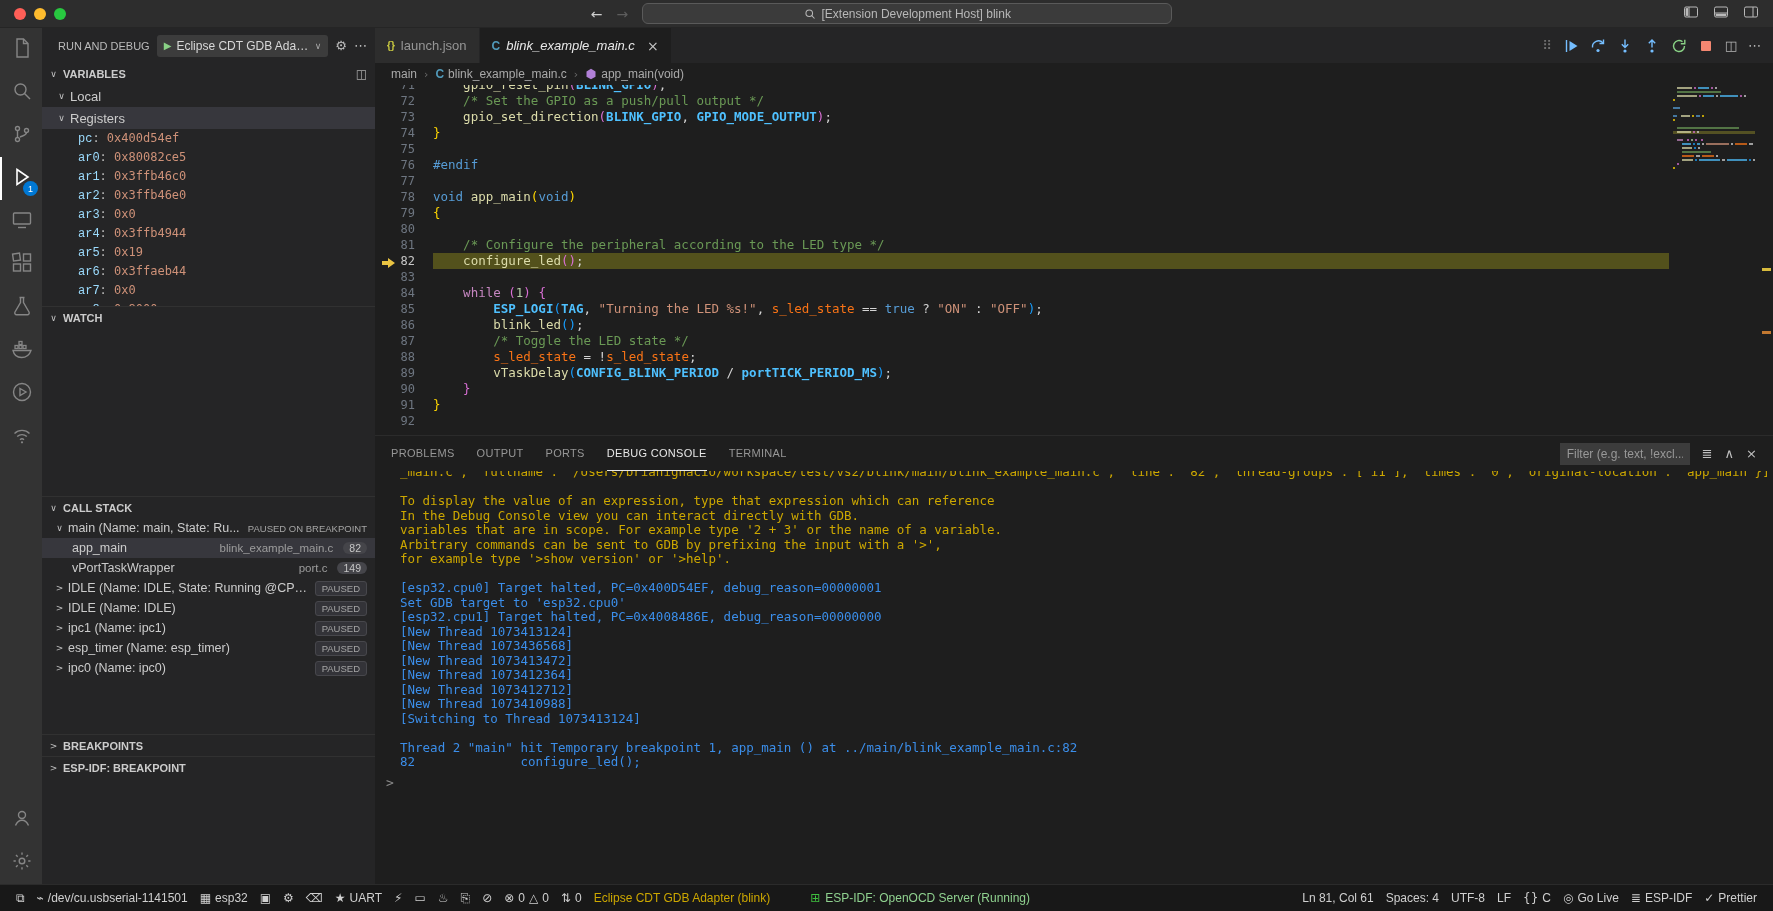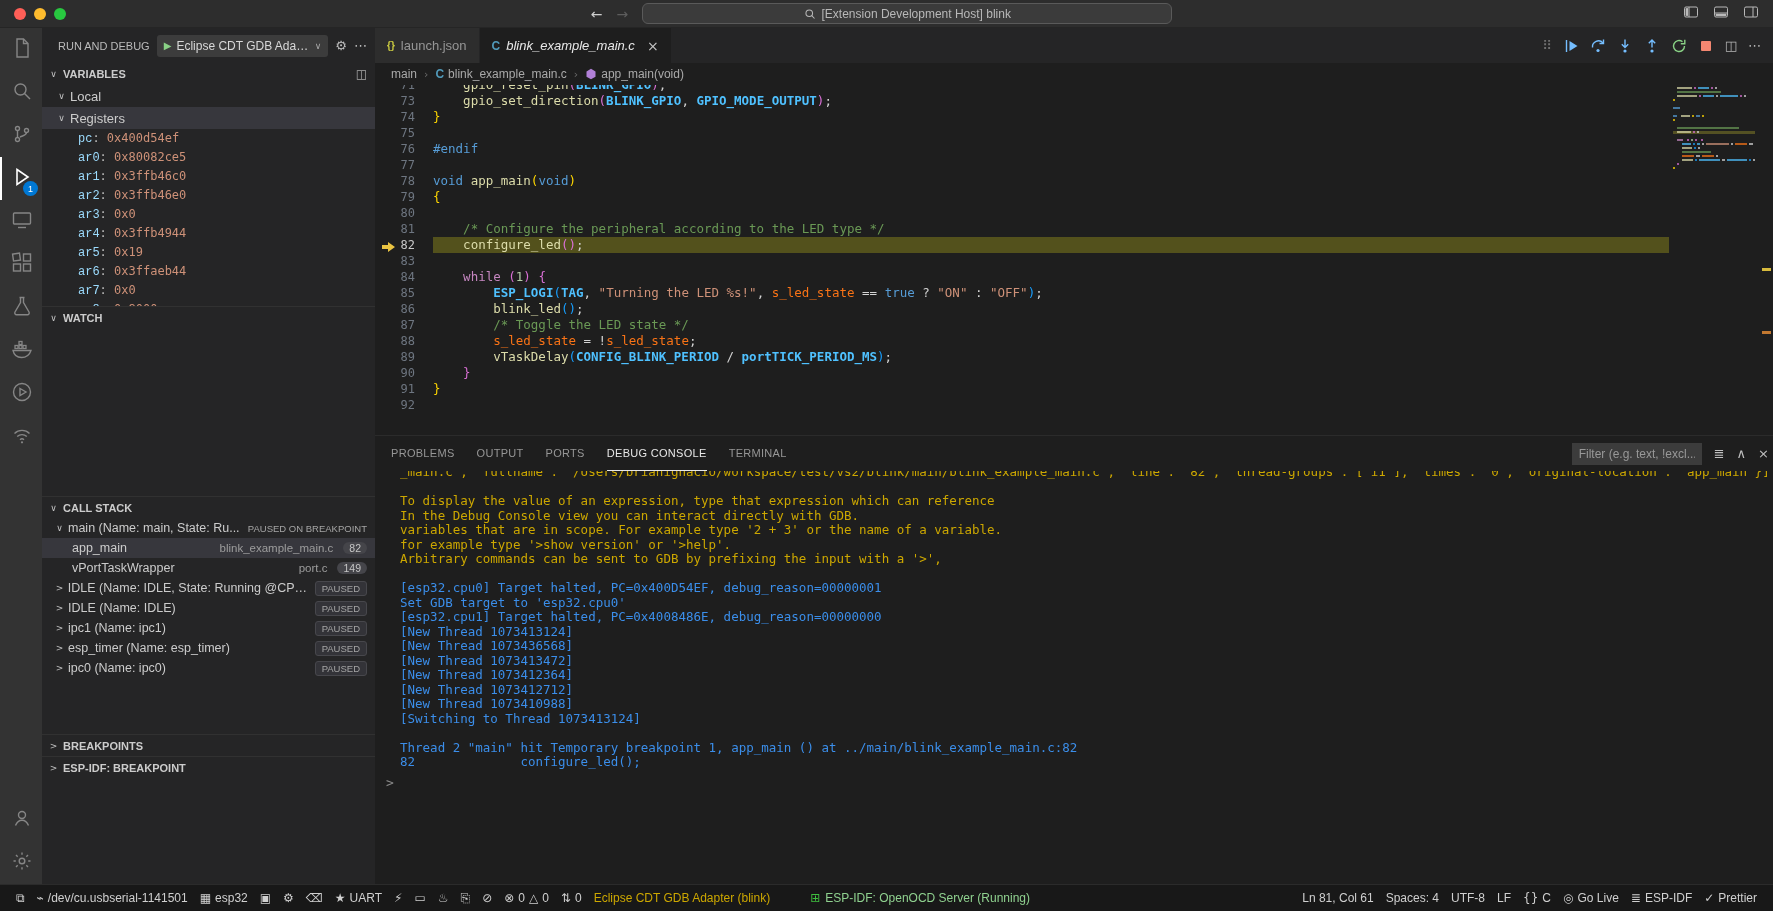--- a/index.html
+++ b/index.html
@@ -125,21 +125,21 @@
   .mm-line { height: 3px; margin-bottom: 1px; white-space: nowrap; overflow: hidden; }
   .mm-seg { display: inline-block; height: 2px; vertical-align: top; margin-right: 2px;
     background: currentColor; opacity: .7; }
   .mm-sp { display: inline-block; height: 2px; vertical-align: top; }
   .mm-line.current { background: rgba(130,124,40,.55); }
   .overview-ruler { position: absolute; top: 0; right: 0; bottom: 0; width: 14px; }
   .or-mark { position: absolute; right: 2px; width: 9px; height: 3px; }
 
   
   .panel { height: 449px; border-top: 1px solid #2b2b2b; display: flex; flex-direction: column; flex-shrink: 0; }
-  .panel-header { height: 35px; display: flex; align-items: center; padding: 0 4px 0 16px; flex-shrink: 0; }
+  .panel-header { height: 35px; display: flex; align-items: center; padding: 0 16px 0 16px; flex-shrink: 0; }
   .panel-tabs { display: flex; height: 100%; }
   .panel-tab { margin-right: 22px; font-size: 11px; letter-spacing: .3px; color: #969696;
     display: flex; align-items: center; border-bottom: 1px solid transparent; }
   .panel-tab.active { color: #e7e7e7; border-bottom-color: #e7e7e7; }
   .panel-header-right { margin-left: auto; display: flex; align-items: center; gap: 12px; }
   .filter-input { width: 130px; height: 22px; background: #3c3c3c; border: 1px solid #3c3c3c;
     color: #bbbbbb; font-size: 12px; padding: 0 6px; outline: none; }
   .filter-input::placeholder { color: #989898; }
   .panel-icon { color: #c0c0c0; font-size: 13px; }
 
@@ -469,20 +469,26 @@
     <div class="code-wrap">
       <div class="code-scroll">
           <div class="code-line">
             <div class="gutter">
               <span class="ln">71</span>
             </div>
             <div class="line-content"><span class="tk-p">    </span><span class="tk-fn">gpio_reset_pin</span><span class="tk-b2">(</span><span class="tk-mc">BLINK_GPIO</span><span class="tk-b2">)</span><span class="tk-p">;</span></div>
           </div>
           <div class="code-line">
             <div class="gutter">
+              <span class="ln">72</span>
+            </div>
+            <div class="line-content"><span class="tk-p">    </span><span class="tk-cm">/* Set the GPIO as a push/pull output */</span></div>
+          </div>
+          <div class="code-line">
+            <div class="gutter">
               <span class="ln">73</span>
             </div>
             <div class="line-content"><span class="tk-p">    </span><span class="tk-fn">gpio_set_direction</span><span class="tk-b2">(</span><span class="tk-mc">BLINK_GPIO</span><span class="tk-p">, </span><span class="tk-mc">GPIO_MODE_OUTPUT</span><span class="tk-b2">)</span><span class="tk-p">;</span></div>
           </div>
           <div class="code-line">
             <div class="gutter">
               <span class="ln">74</span>
             </div>
             <div class="line-content"><span class="tk-b1">}</span></div>
           </div>
@@ -646,22 +652,22 @@
           <span class="panel-icon glyph">×</span>
         </div>
       </div>
       <div class="console">
         <div class="console-inner">
             <div class="console-line cl-y">_main.c", "fullname": "/Users/brianignacio/workspace/test/vs2/blink/main/blink_example_main.c", "line": "82", "thread-groups": ["i1"], "times": "0", "original-location": "app_main"}]</div>
             <div class="console-line">&nbsp;</div>
             <div class="console-line cl-y">To display the value of an expression, type that expression which can reference</div>
             <div class="console-line cl-y">In the Debug Console view you can interact directly with GDB.</div>
             <div class="console-line cl-y">variables that are in scope. For example type '2 + 3' or the name of a variable.</div>
+            <div class="console-line cl-y">Arbitrary commands can be sent to GDB by prefixing the input with a '&gt;',</div>
             <div class="console-line cl-y">for example type '&gt;show version' or '&gt;help'.</div>
-            <div class="console-line cl-y">Arbitrary commands can be sent to GDB by prefixing the input with a '&gt;',</div>
             <div class="console-line">&nbsp;</div>
             <div class="console-line cl-b">[esp32.cpu0] Target halted, PC=0x400D54EF, debug_reason=00000001</div>
             <div class="console-line cl-b">Set GDB target to 'esp32.cpu0'</div>
             <div class="console-line cl-b">[esp32.cpu1] Target halted, PC=0x4008486E, debug_reason=00000000</div>
             <div class="console-line cl-b">[New Thread 1073413124]</div>
             <div class="console-line cl-b">[New Thread 1073436568]</div>
             <div class="console-line cl-b">[New Thread 1073413472]</div>
             <div class="console-line cl-b">[New Thread 1073412364]</div>
             <div class="console-line cl-b">[New Thread 1073412712]</div>
             <div class="console-line cl-b">[New Thread 1073410988]</div>

